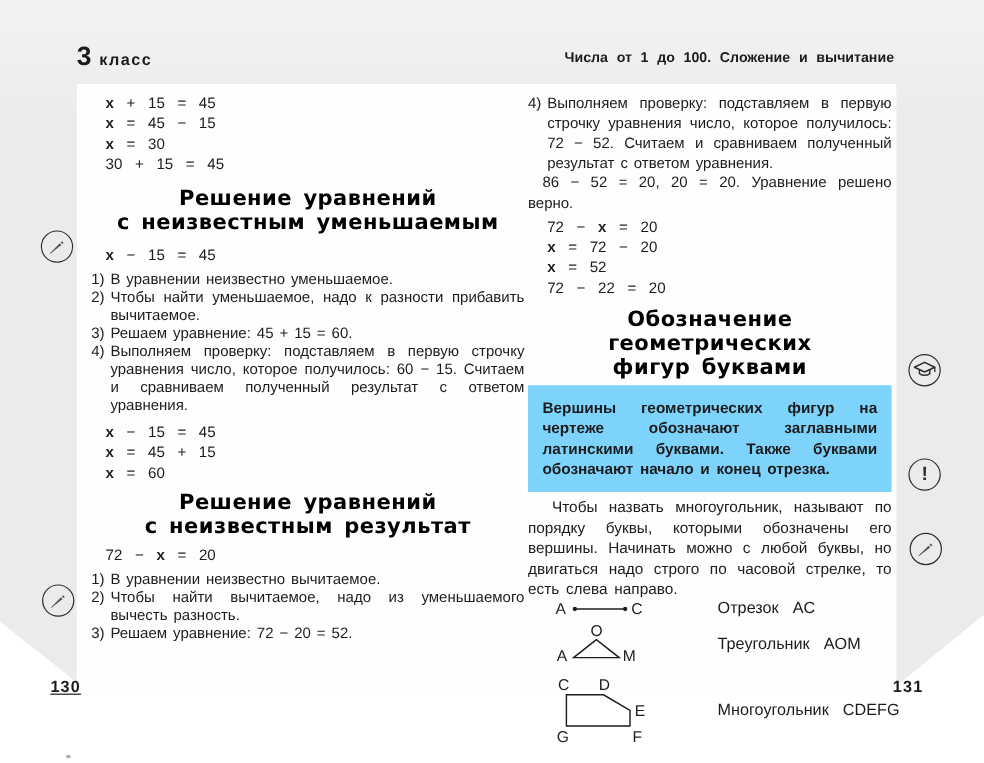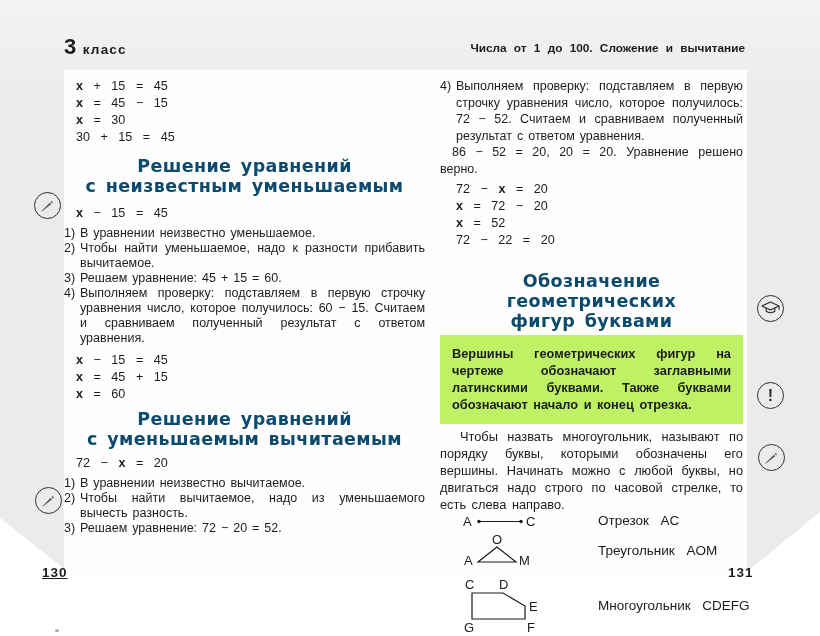--- a/index.html
+++ b/index.html
@@ -12,53 +12,53 @@
   .corner-right{left:743px;top:512px;width:77px;height:63px;clip-path:polygon(0 100%,100% 0,100% 100%);}
   .page-panel{position:absolute;left:64px;top:70px;width:683px;height:505px;background:#fefefe;}
 
   .hdr-left{position:absolute;left:64px;top:34px;white-space:nowrap;}
   .grade-num{font-size:22px;font-weight:bold;letter-spacing:.5px;}
   .grade-word{font-size:13.5px;font-weight:bold;letter-spacing:1.2px;margin-left:6px;}
   .hdr-right{position:absolute;right:75px;top:41px;font-size:11.8px;font-weight:bold;
              word-spacing:4px;white-space:nowrap;}
 
   .col{position:absolute;top:70px;}
-  .col-left{left:64px;width:361px;}
+  .col-left{left:76px;width:361px;}
   .col-right{left:440px;width:303px;}
 
   .eqs{margin:0;padding-left:12px;}
   .eq{font-size:12.6px;line-height:17px;word-spacing:7px;white-space:nowrap;}
   .lead-eq{margin-top:9px;padding-left:12px;}
-  .sec-title{margin:0;text-align:center;color:#0c4a6e;font-weight:bold;
+  .sec-title{margin:0;text-align:center;color:#000000;font-weight:bold;
              font-family:"DejaVu Sans",sans-serif;font-size:17.5px;line-height:20px;
              letter-spacing:.4px;word-spacing:3px;}
   .steps{margin-top:4px;}
   .step{display:flex;font-size:12.5px;line-height:15px;margin:0;}
   .step .n{min-width:16px;flex-shrink:0;}
   .step .t{flex:1;text-align:justify;word-spacing:1.5px;}
   .res{margin:0;font-size:12.5px;line-height:15.5px;text-align:justify;
        text-indent:12px;word-spacing:6px;}
 
-  .rule-box{margin-top:4px;background:#bef264;padding:10px 12px 11px 12px;
+  .rule-box{margin-top:4px;background:#7dd3fc;padding:10px 12px 11px 12px;
             font-size:12.8px;font-weight:bold;line-height:17px;text-align:justify;
             word-spacing:2px;}
   .body-par{margin:4px 0 0 0;font-size:12.8px;line-height:17px;text-align:justify;
             text-indent:20px;word-spacing:2px;}
 
   .figures{position:relative;margin-top:0;height:132px;}
   .fig-svg{position:absolute;left:15px;top:0;}
   .fig-caption{position:absolute;left:158px;font-size:13.5px;word-spacing:8px;white-space:nowrap;}
   .cap-0{top:0px;} .cap-1{top:30px;} .cap-2{top:85px;}
 
   .m-icon{position:absolute;width:27px;height:27px;border:1.7px solid #2e2e2e;border-radius:50%;
           display:flex;align-items:center;justify-content:center;box-sizing:border-box;}
   .excl-glyph{font-size:16px;font-weight:bold;color:#2e2e2e;line-height:1;}
 
   .page-num{position:absolute;top:565px;font-size:13.5px;font-weight:bold;letter-spacing:1px;}
-  .pn-left{left:42px;text-decoration:underline;} .pn-right{left:728px;}
+  .pn-left{left:42px;text-decoration:underline;} .pn-right{left:744px;}
   .artifact-dot{position:absolute;left:55px;top:629px;width:4px;height:3px;
                 background:#8a8a8a;border-radius:50%;opacity:.7;}
 </style>
 </head>
 <body>
 
 <div id="screen">
   <div class="scan-bg"></div>
   <div class="page-panel"></div>
   <div class="corner corner-left"></div>
@@ -105,21 +105,21 @@
 
 
     <div class="eqs" style="margin-top:6px;">
       <div class="eq"><b>x</b> − 15 = 45</div>
       <div class="eq"><b>x</b> = 45 + 15</div>
       <div class="eq"><b>x</b> = 60</div>
     </div>
 
     <h2 class="sec-title" style="margin-top:6px;">
       <span>Решение уравнений</span><br>
-      <span>с уменьшаемым вычитаемым</span>
+      <span>с неизвестным результат</span>
     </h2>
 
     <div class="eq lead-eq" style="margin-top:6px;">72 − <b>x</b> = 20</div>
 
     <div class="steps">
       <div class="step">
         <span class="n">1)</span>
         <span class="t">В уравнении неизвестно вычитаемое.</span>
       </div>
       <div class="step">
@@ -143,21 +143,21 @@
 
     <p class="res" style="line-height:16.5px;">86 − 52 = 20, 20 = 20. Уравнение решено верно.</p>
 
     <div class="eqs" style="margin-top:4px;padding-left:16px;">
       <div class="eq">72 − <b>x</b> = 20</div>
       <div class="eq"><b>x</b> = 72 − 20</div>
       <div class="eq"><b>x</b> = 52</div>
       <div class="eq">72 − 22 = 20</div>
     </div>
 
-    <h2 class="sec-title" style="margin-top:22px;">
+    <h2 class="sec-title" style="margin-top:8px;">
       <span>Обозначение геометрических</span><br>
       <span>фигур буквами</span>
     </h2>
 
     <div class="rule-box">Вершины геометрических фигур на чертеже обозначают заглавными латинскими буквами. Также буквами обозначают начало и конец отрезка.</div>
 
     <p class="body-par">Чтобы назвать многоугольник, называют по порядку буквы, которыми обозначены его вершины. Начинать можно с любой буквы, но двигаться надо строго по часовой стрелке, то есть слева направо.</p>
 
     <div class="figures">
       <svg class="fig-svg" width="95" height="128" viewBox="0 0 95 128">

